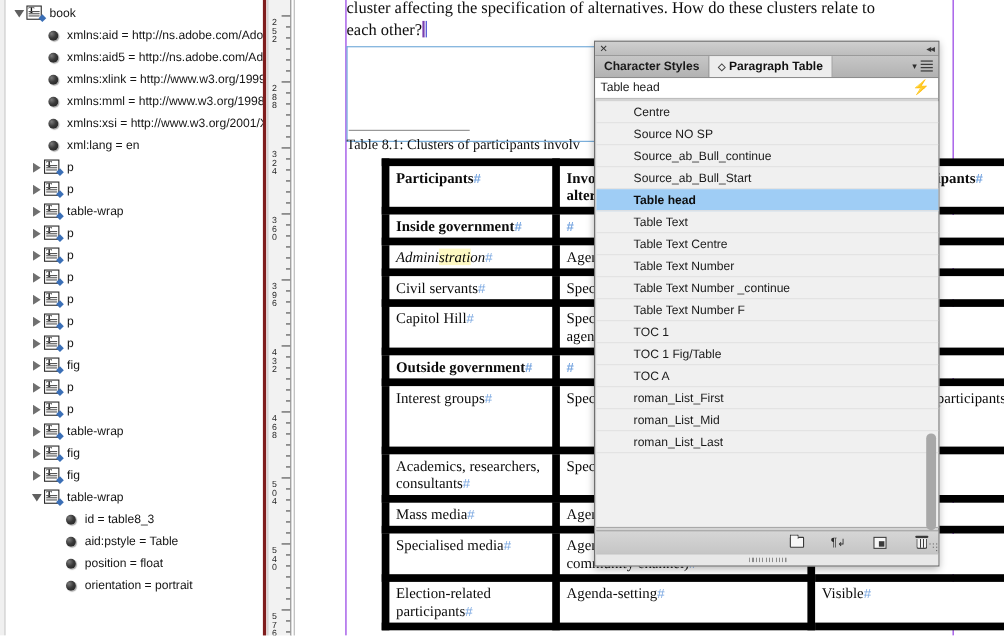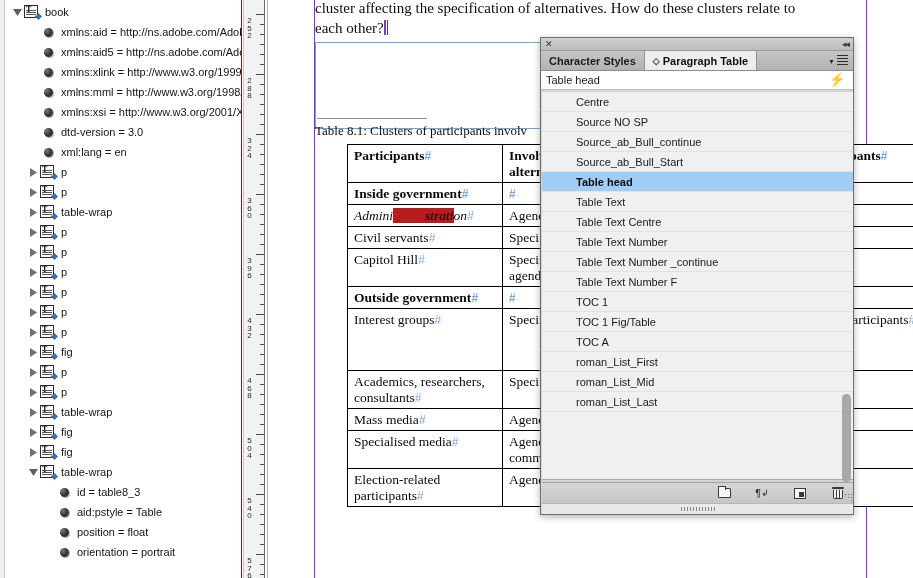--- a/index.html
+++ b/index.html
@@ -16,21 +16,21 @@
     overflow: hidden;
     background: #ffffff;
   }
 
   
   #structure-panel {
     position: absolute;
     left: 0; top: 0;
     width: 242px; height: 578px;
     background: #ffffff;
-    border-right: 1px solid #7f1d1d;
+    border-right: 3px solid #7f1d1d;
     overflow: hidden;
   }
   #structure-panel .strip-left {
     position: absolute; left: 0; top: 0; width: 5px; height: 578px;
     background: #f0f0f0; border-right: 1px solid #cccccc;
   }
   .tree {
     position: absolute;
     left: 5px; top: 0px;
     width: 237px;
@@ -183,40 +183,39 @@
 
   
   #tbl {
     position: absolute;
     left: 78px; top: 144px;
     border-collapse: collapse;
     width: 620px;
     table-layout: fixed;
   }
   #tbl td {
-    border: 1px solid #000000;
+    border: 7px solid #000000;
     vertical-align: top;
     padding: 3px 5px 2px 6px;
     font-family: "Liberation Serif", serif;
     font-size: 13.5px;
     line-height: 16px;
     color: #0b0b0b;
     background: #ffffff;
     overflow: hidden;
   }
   #tbl td.c0 { width: 155px; }
   #tbl td.c1 { width: 232px; }
   #tbl td.c2 { width: 233px; }
   .b { font-weight: bold; }
   .i { font-style: italic; }
   .pmark { color: #7aa7e0; font-family: "Liberation Sans", sans-serif; font-size: 12px; }
   .selblk {
-    background: #b91c1c;
+    background: #fef9c3;
     color: #000000;
-    padding-left: 32px;
   }
 
   
   #styles-panel {
     position: absolute;
     left: 540px; top: 37px;
     width: 314px; height: 478px;
     background: #d4d4d4;
     border: 1px solid #6f6f6f;
     box-shadow: 0 2px 7px rgba(0,0,0,0.30);
@@ -459,27 +458,20 @@
             <span class="dot"></span>
           </span>
           <span class="tree-label">xmlns:mml = http://www.w3.org/1998/Math/MathML</span>
         </div>
         <div class="tree-row ind1">
           <span class="tw"></span>
           <span class="attr-dot">
             <span class="dot"></span>
           </span>
           <span class="tree-label">xmlns:xsi = http://www.w3.org/2001/XMLSchema</span>
-        </div>
-        <div class="tree-row ind1">
-          <span class="tw"></span>
-          <span class="attr-dot">
-            <span class="dot"></span>
-          </span>
-          <span class="tree-label">dtd-version = 3.0</span>
         </div>
         <div class="tree-row ind1">
           <span class="tw"></span>
           <span class="attr-dot">
             <span class="dot"></span>
           </span>
           <span class="tree-label">xml:lang = en</span>
         </div>
         <div class="tree-row ind1">
           <span class="tw">

